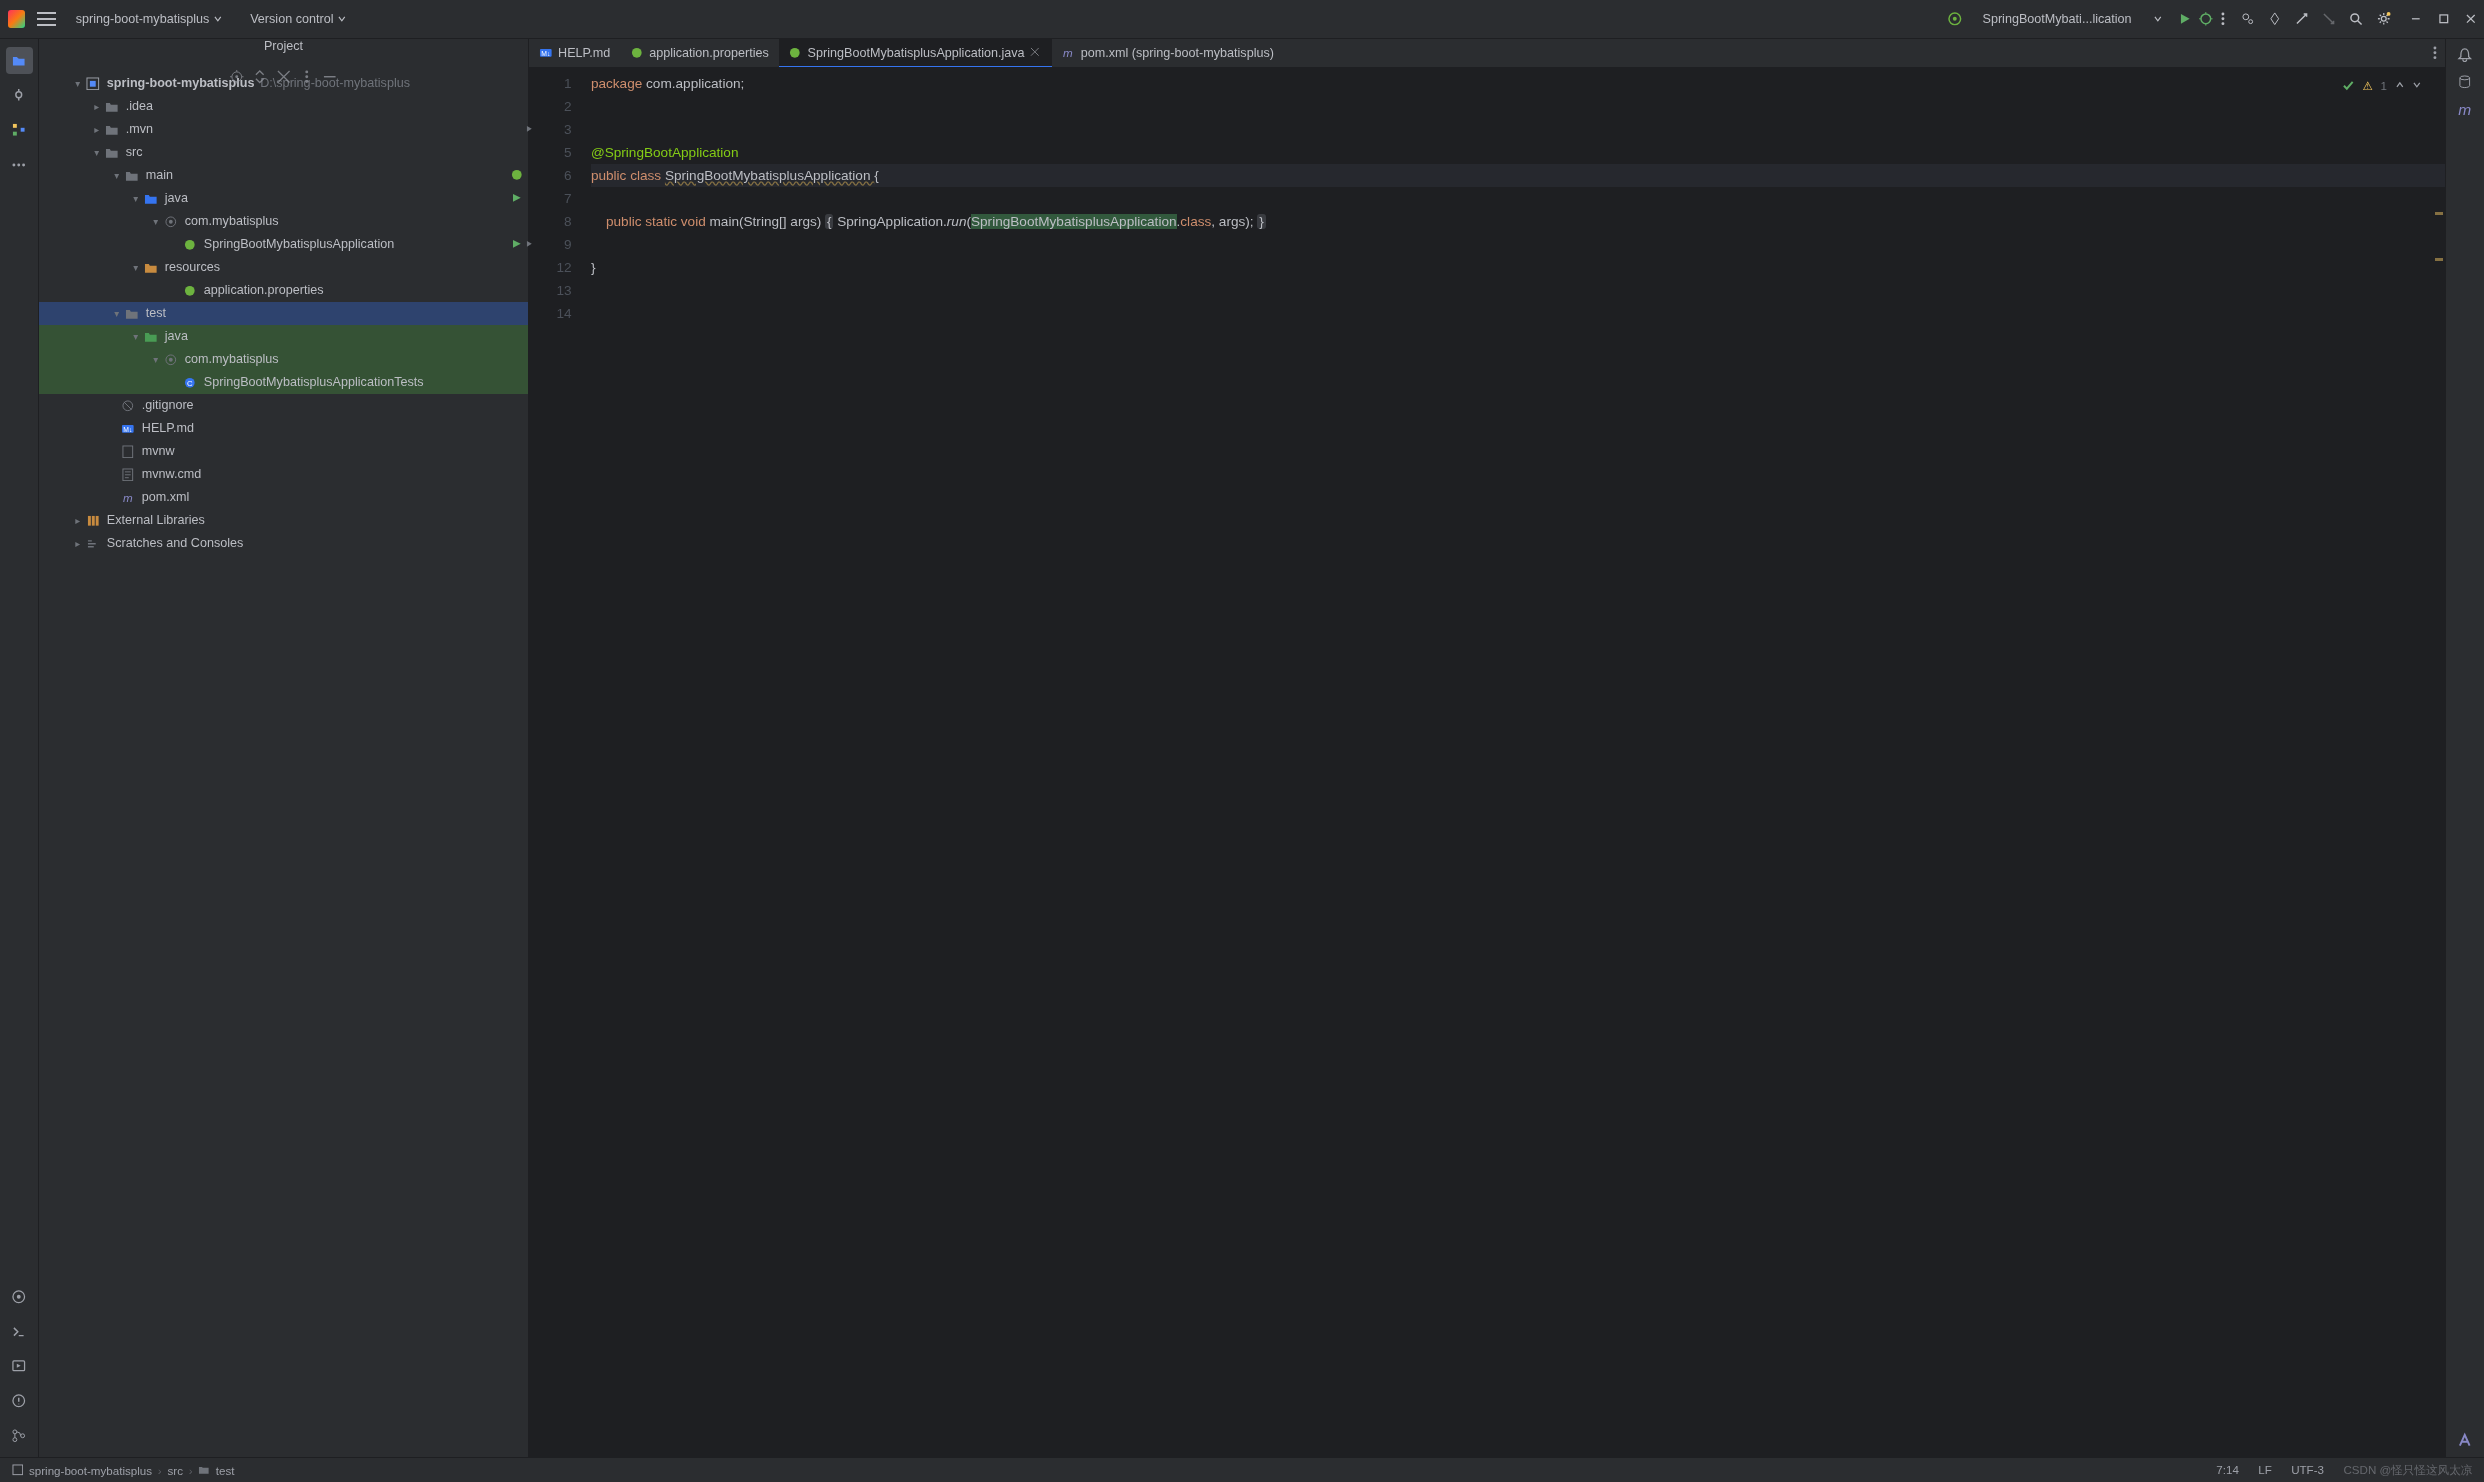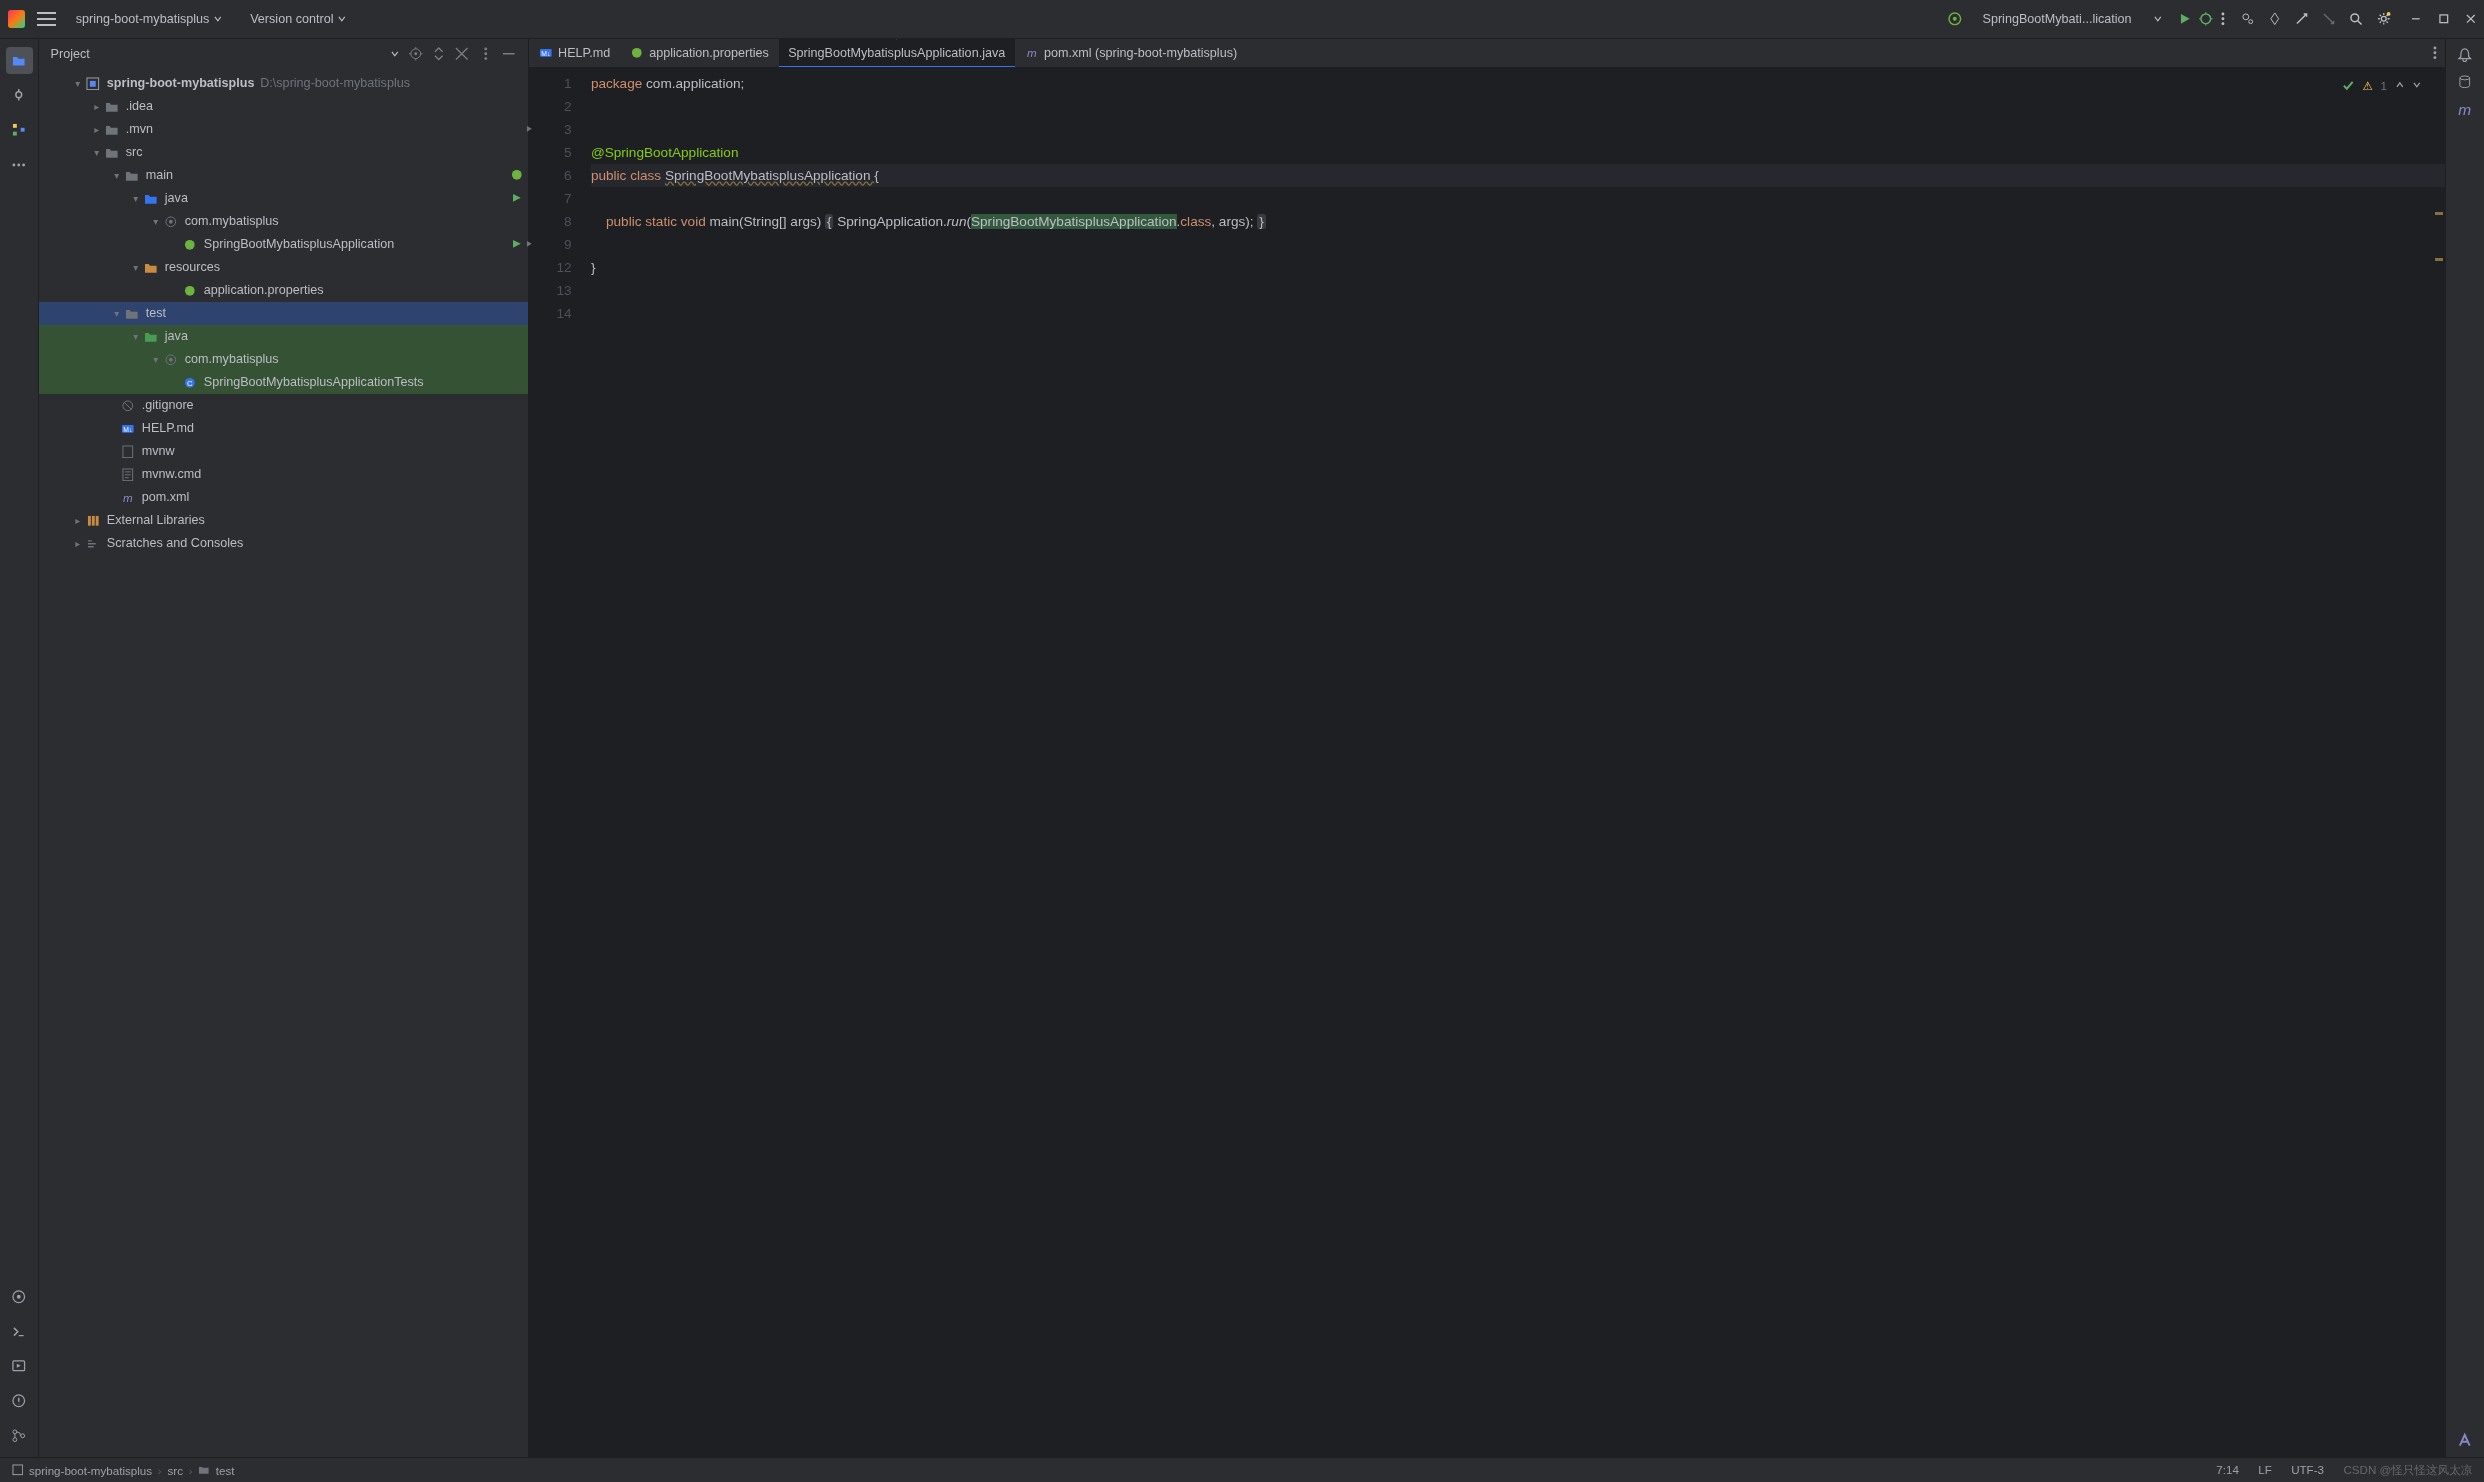--- a/index.html
+++ b/index.html
@@ -25,21 +25,21 @@
 .body { flex: 1; display: flex; overflow: hidden; }
 
 
 .tool-strip-left { width: 39px; background: #2b2d30; display: flex; flex-direction: column; align-items: center; padding-top: 7.8px; gap: 7.8px; border-right: 1px solid #1e1f22; }
 .tool-strip-left .tool-btn { width: 27px; height: 27px; border-radius: 3.9px; display: flex; align-items: center; justify-content: center; cursor: pointer; }
 .tool-strip-left .tool-btn.active { background: #4e5157; }
 .tool-strip-bottom { margin-top: auto; display: flex; flex-direction: column; gap: 7.8px; padding-bottom: 7.8px; }
 
 
 .project-panel { width: 490px; background: #2b2d30; display: flex; flex-direction: column; border-right: 1px solid #1e1f22; }
-.panel-header { height: 29px; display: flex; align-items: center; padding: 0 11.6px; gap: 7.8px; }
+.panel-header { height: 29px; display: flex; align-items: center; padding: 0 11.6px; gap: 7.8px; flex-direction: column; }
 .panel-title { font-weight: 500; flex: 1; }
 .panel-actions { display: flex; gap: 7.8px; }
 .panel-action { width: 15.5px; height: 15.5px; cursor: pointer; opacity: 0.7; }
 
 
 .tree { flex: 1; overflow-y: auto; padding: 3.9px 0; user-select: none; }
 .tree-node { display: flex; align-items: center; height: 23px; padding-right: 7.8px; cursor: pointer; white-space: nowrap; }
 .tree-node.selected { background: #2e436e; }
 .tree-node.highlighted { background: #355235; }
 .tree-node.selected.highlighted { background: #2e436e; }
@@ -47,21 +47,21 @@
 .tree-icon { width: 15.5px; height: 15.5px; margin-right: 5.8px; display: flex; align-items: center; justify-content: center; }
 .tree-label { color: #bcbec4; }
 .tree-label-dim { color: #6f737a; margin-left: 5.8px; }
 
 
 .editor-area { flex: 1; display: flex; flex-direction: column; background: #1e1f22; }
 
 
 .tabs { height: 29px; display: flex; align-items: stretch; background: #2b2d30; border-bottom: 1px solid #1e1f22; }
 .tab { display: flex; align-items: center; padding: 0 9.7px; gap: 5.8px; cursor: pointer; border-bottom: 1.9px solid transparent; position: relative; }
-.tab.active { border-bottom-color: #3574f0; background: #1e1f22; flex-direction: column; }
+.tab.active { border-bottom-color: #3574f0; background: #1e1f22; }
 .tab-close { width: 11.6px; height: 11.6px; opacity: 0; }
 .tab.active .tab-close { opacity: 0.6; }
 .tabs-actions { margin-left: auto; padding: 0 7.8px; display: flex; align-items: center; }
 
 
 .editor { flex: 1; display: flex; font-family: 'JetBrains Mono', 'Consolas', monospace; font-size: 13.6px; line-height: 23px; position: relative; }
 .gutter { width: 58px; text-align: right; padding-right: 15.5px; color: #4b5059; user-select: none; position: relative; padding-top: 3.9px; }
 .gutter-line { height: 23px; position: relative; }
 .code-content { flex: 1; padding-left: 3.9px; padding-top: 3.9px; position: relative; }
 .code-line { height: 23px; white-space: pre; }

